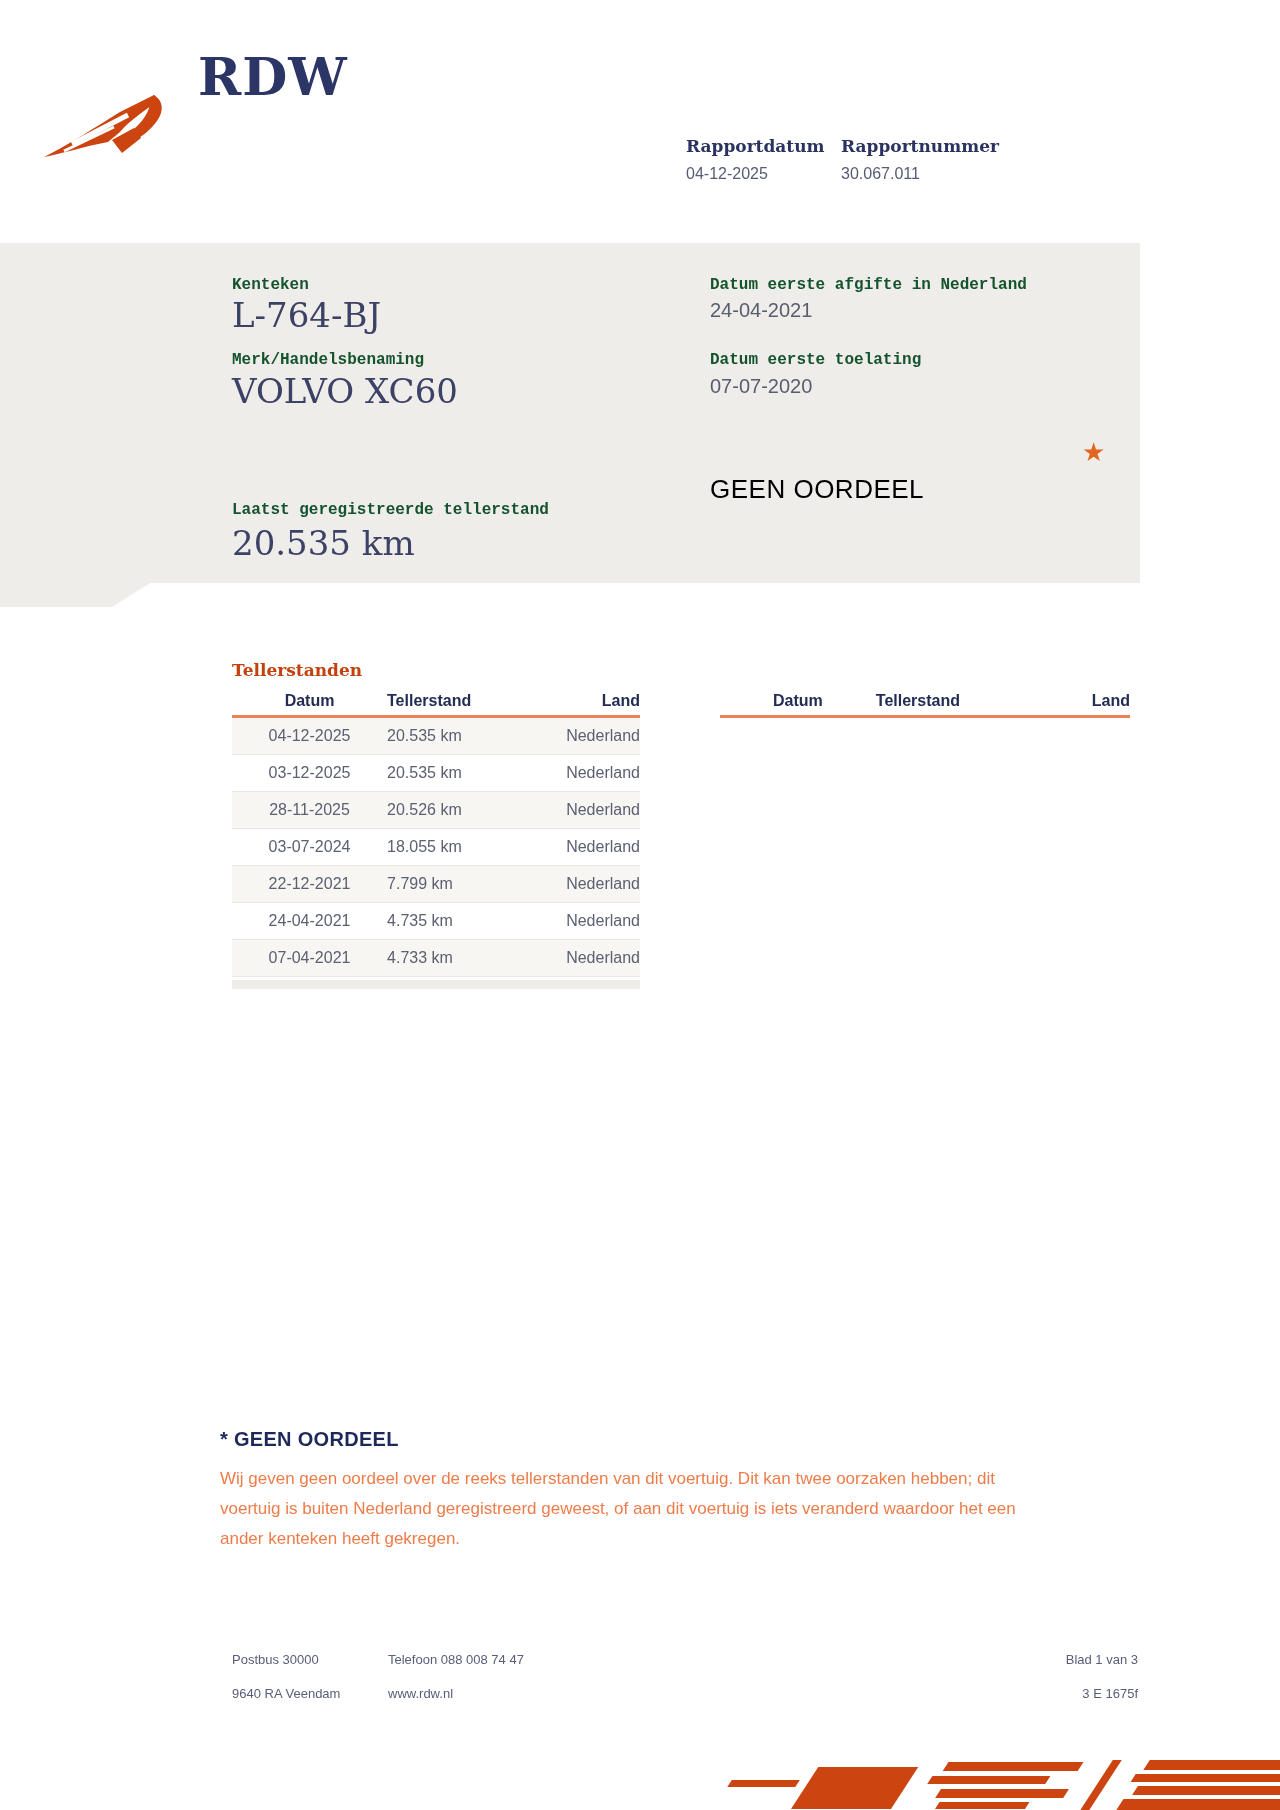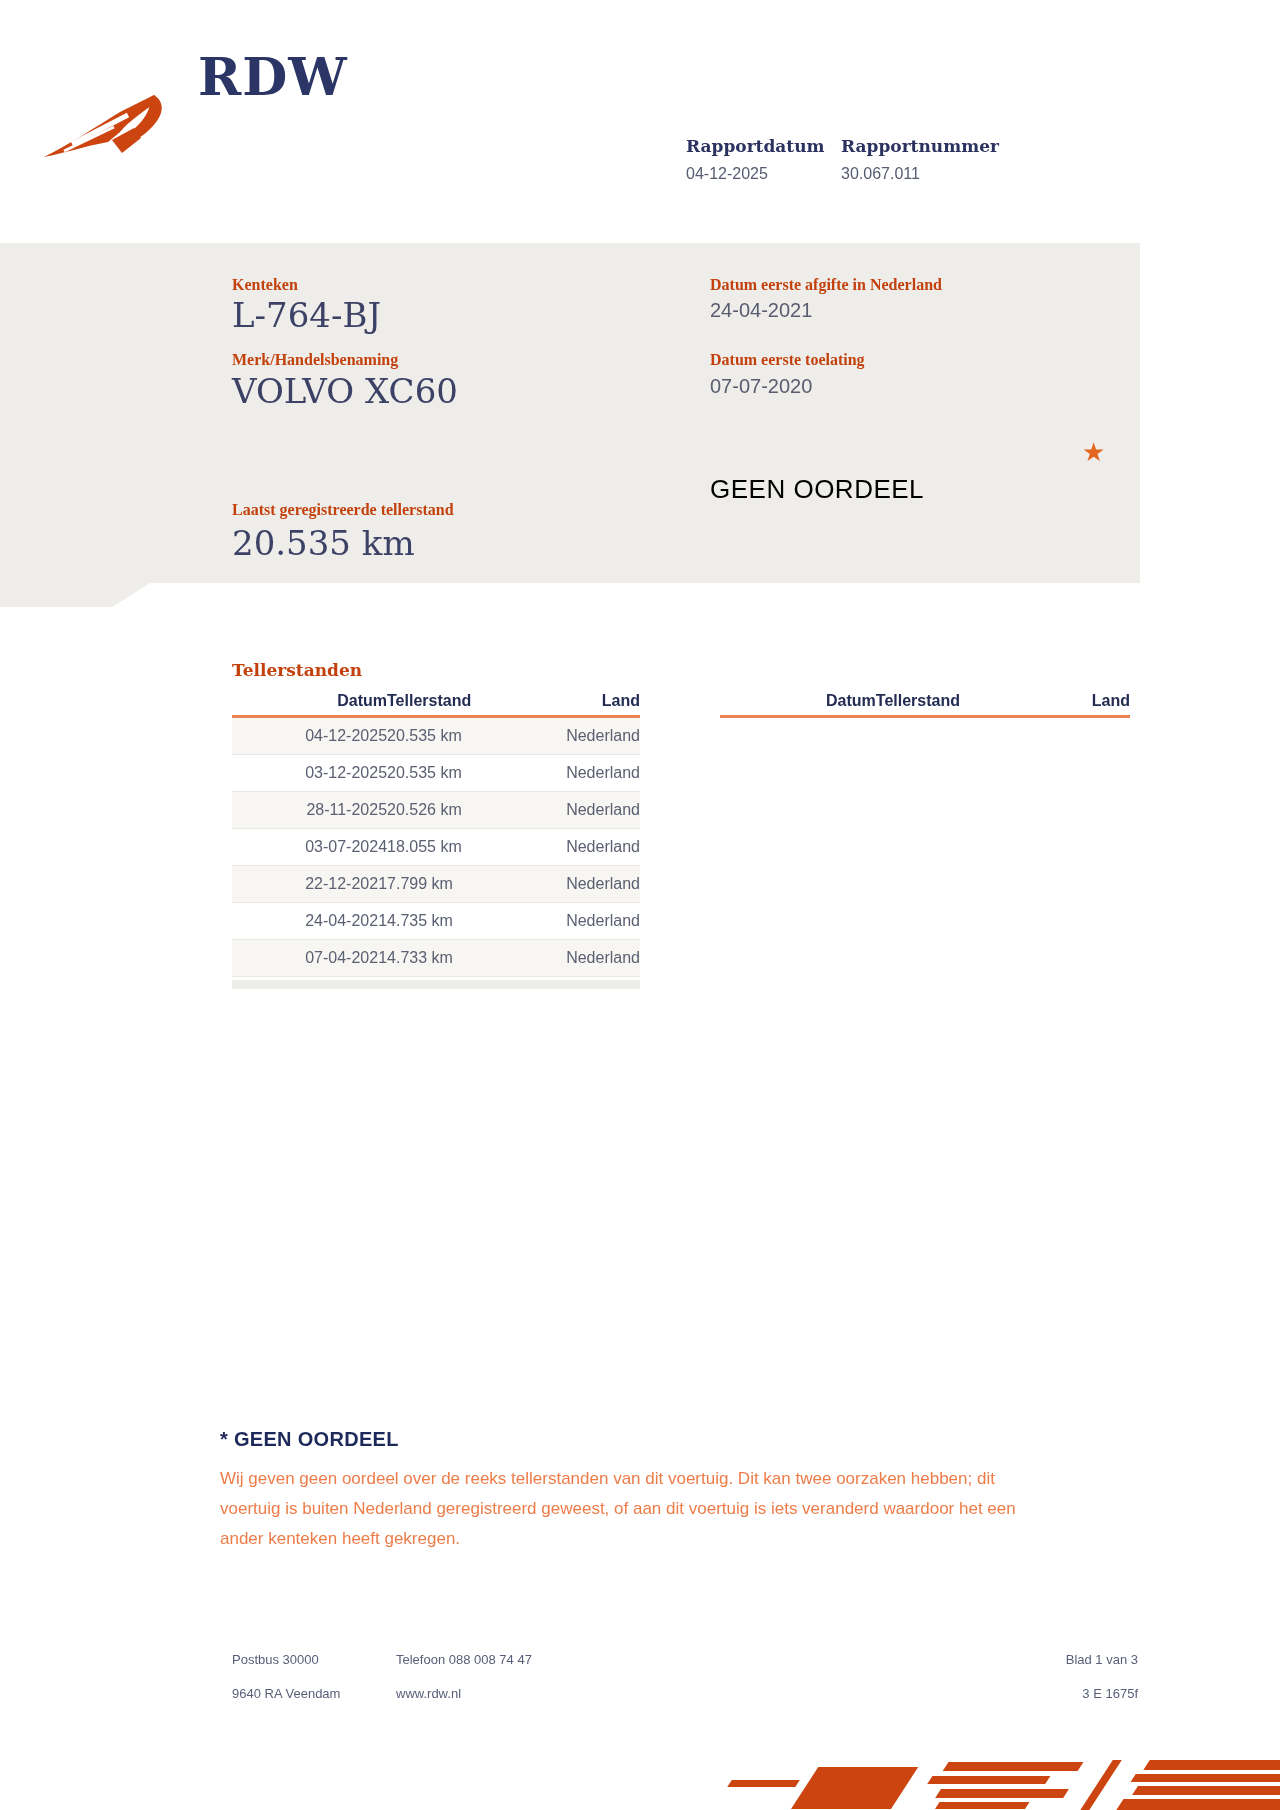--- a/index.html
+++ b/index.html
@@ -26,22 +26,22 @@
     font-family:"DejaVu Serif",serif;font-weight:700;font-size:17px;color:#2b3260;
   }
   .meta-value{margin-top:9px;font-size:16px;color:#555b72;}
   
   .panel{
     position:absolute;left:0;top:243px;width:1140px;height:364px;
     background:#efedea;
     clip-path:polygon(0 0,100% 0,100% 340px,150px 340px,112px 100%,0 100%);
   }
   .p-label{
-    position:absolute;font-family:Liberation Serif, serif;font-weight:700;
-    font-size:16px;color:#c2410c;
+    position:absolute;font-family:Liberation Mono, monospace;font-weight:700;
+    font-size:16px;color:#14532d;
   }
   .p-value-serif{
     position:absolute;font-family:"DejaVu Serif",serif;font-size:34px;
     color:#3c4166;
   }
   .p-value-sans{position:absolute;font-size:20px;color:#585d6f;}
   .verdict{
     position:absolute;left:710px;top:206px;font-weight:normal;font-size:26px;
     color:#000000;letter-spacing:.5px;margin-top:25px;
   }
@@ -56,33 +56,33 @@
   .tsl-table{position:absolute;top:686px;font-size:16px;color:#5b6072;}
   .tsl-table.left{left:232px;width:408px;}
   .tsl-table.right{left:720px;width:410px;}
   .t-head{
     display:flex;align-items:flex-end;height:24px;padding-bottom:5px;
     border-bottom:3px solid #ec8357;
     font-weight:bold;font-size:16px;color:#232d54;
   }
   .t-row{display:flex;align-items:center;height:36px;border-bottom:1px solid #eae8e5;}
   .t-row:nth-child(even){background:#f7f6f3;}
-  .c-datum{width:38%;text-align:right;}
+  .c-datum{width:38%;text-align:center;}
   .c-teller{width:27%;text-align:left;}
   .c-land{width:35%;text-align:right;}
   .t-endstrip{height:9px;background:#efedea;margin-top:3px;}
   
   .footnote{position:absolute;left:220px;top:1428px;width:800px;}
   .footnote-title{font-weight:bold;font-size:20px;color:#1d295a;letter-spacing:.3px;}
   .footnote-body{margin-top:13px;font-size:17px;line-height:30px;color:#ee7c49;}
   
   .footer{position:absolute;left:232px;top:1652px;width:906px;display:flex;
     font-size:13px;color:#585e78;}
   .f-col1{width:156px;}
-  .f-col2{flex:1;margin-left:8px;}
+  .f-col2{flex:1;}
   .f-col3{text-align:right;}
   .f-line{margin-bottom:19px;white-space:nowrap;}
   
   .bottom-art{position:absolute;right:0;bottom:0;width:570px;height:58px;}
 </style>
 </head>
 <body>
 
 <div class="page">
 

